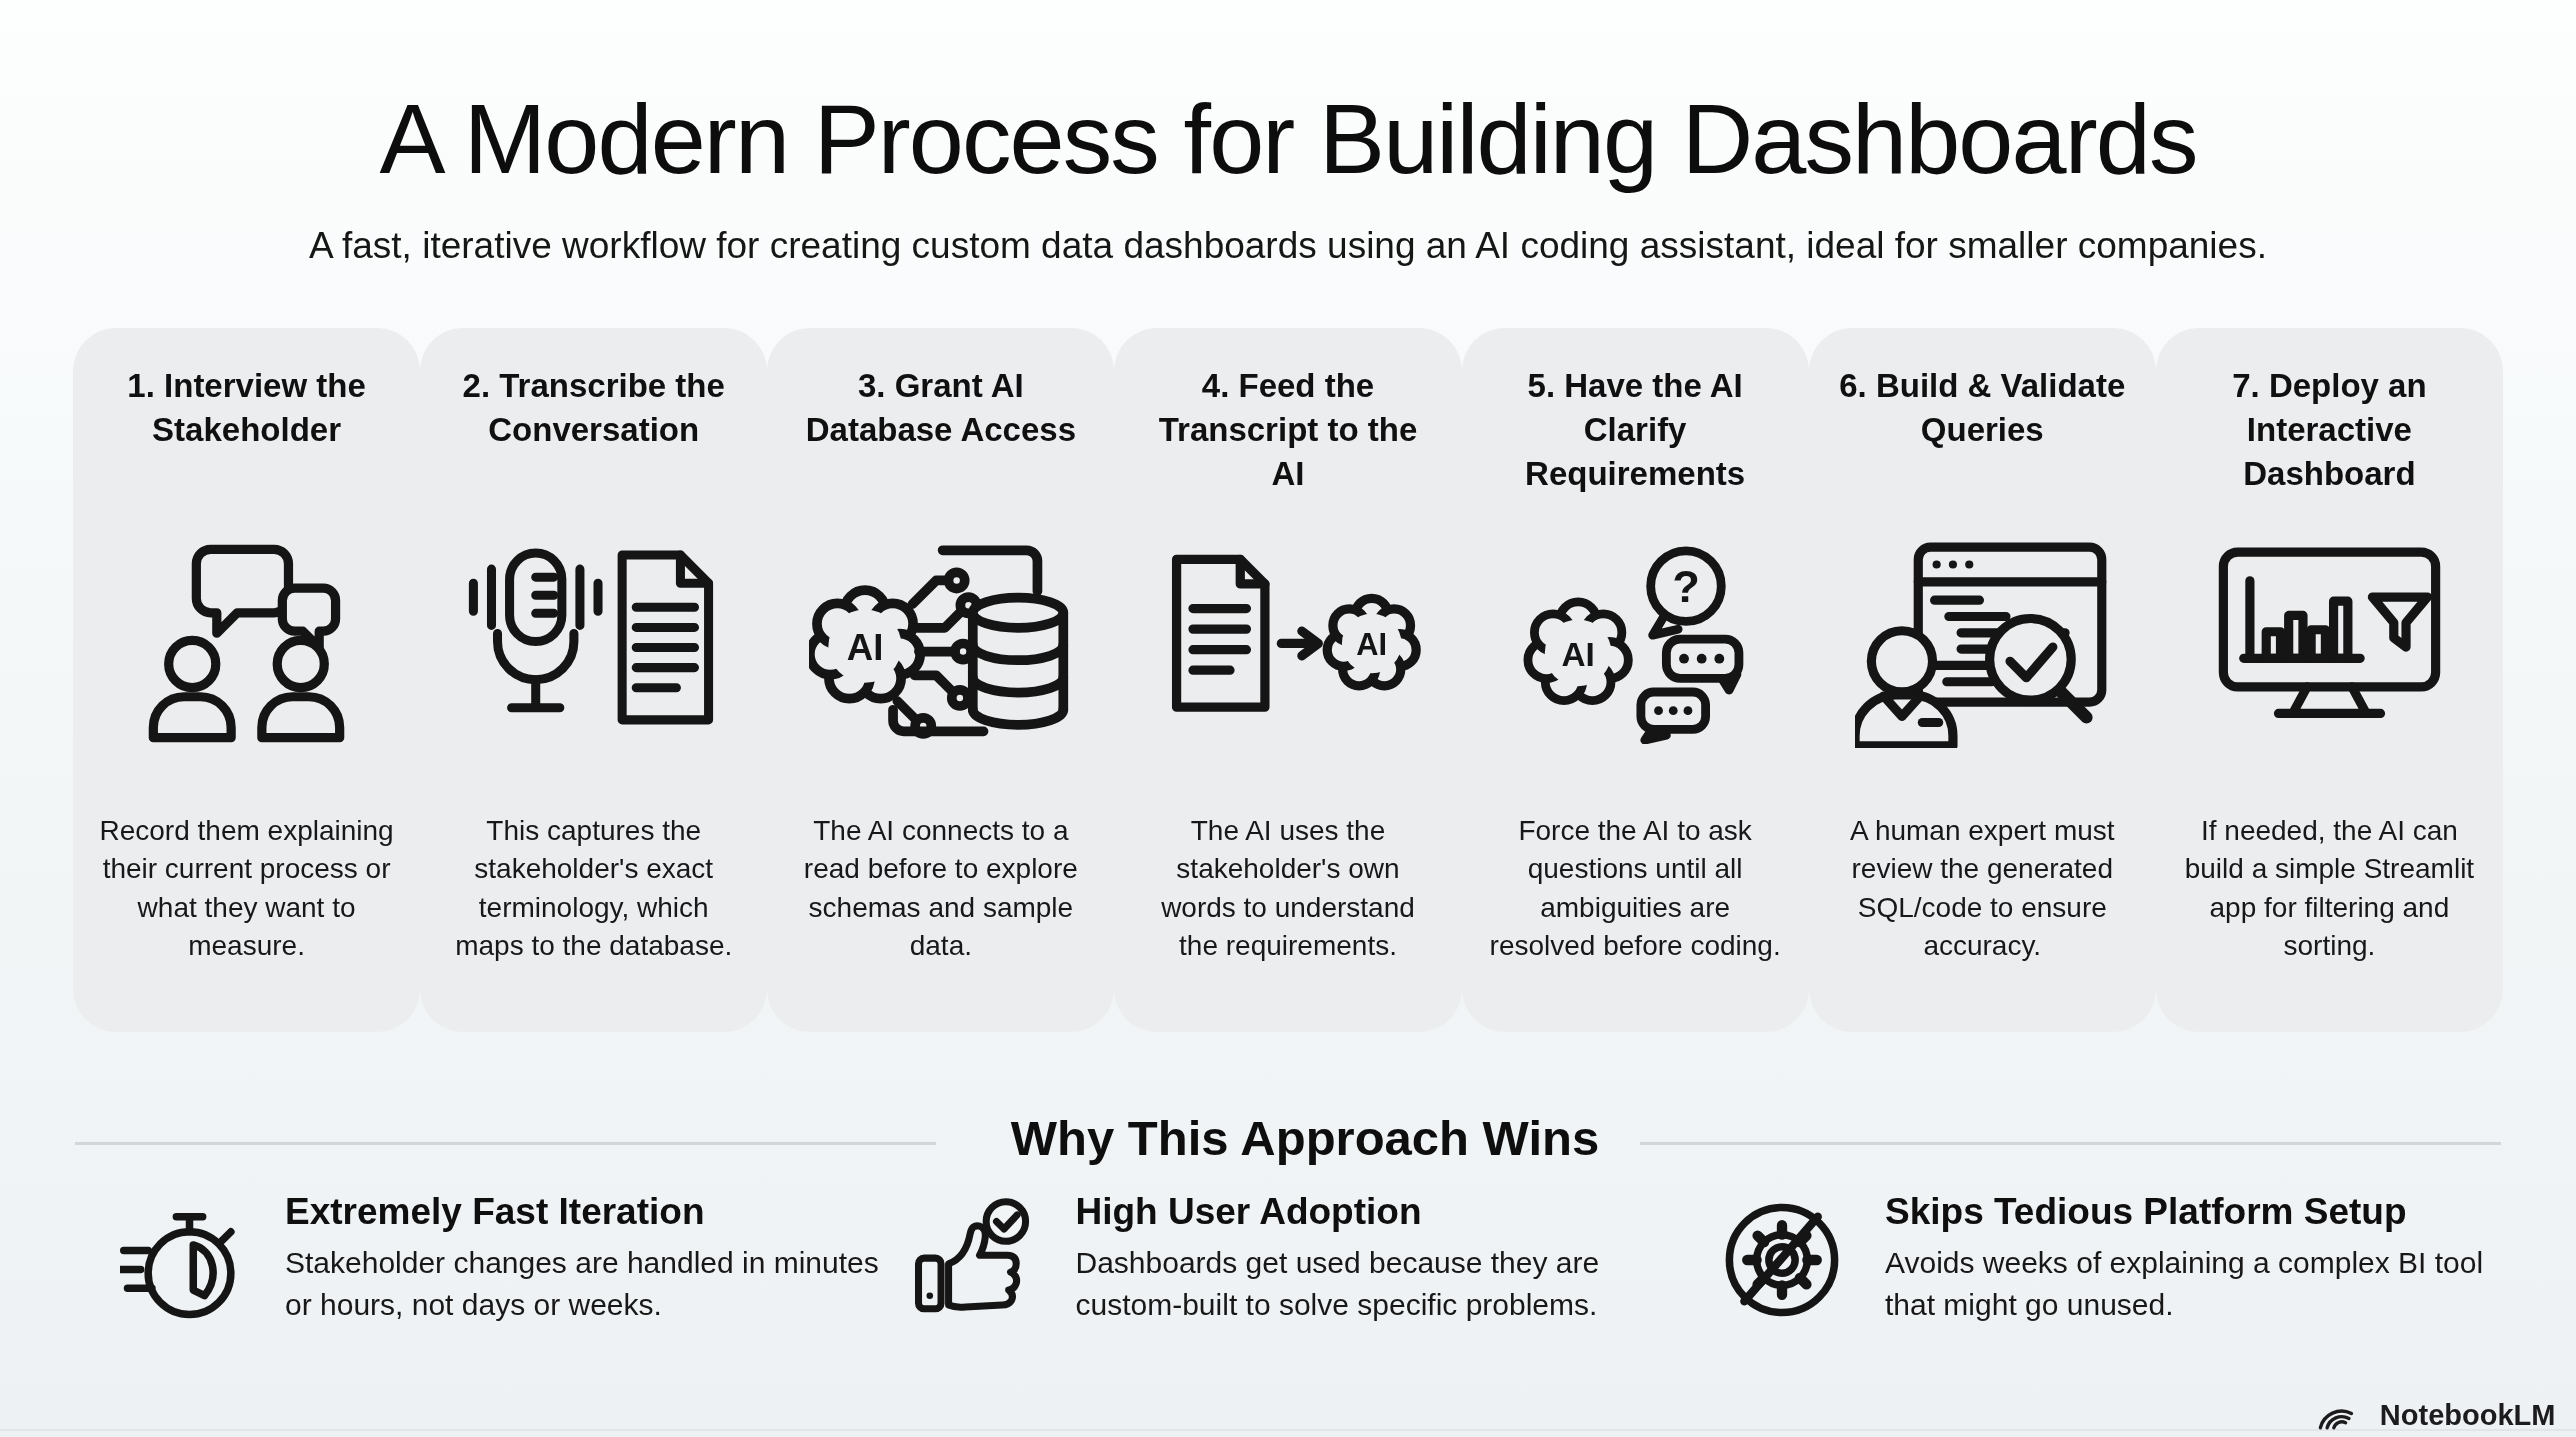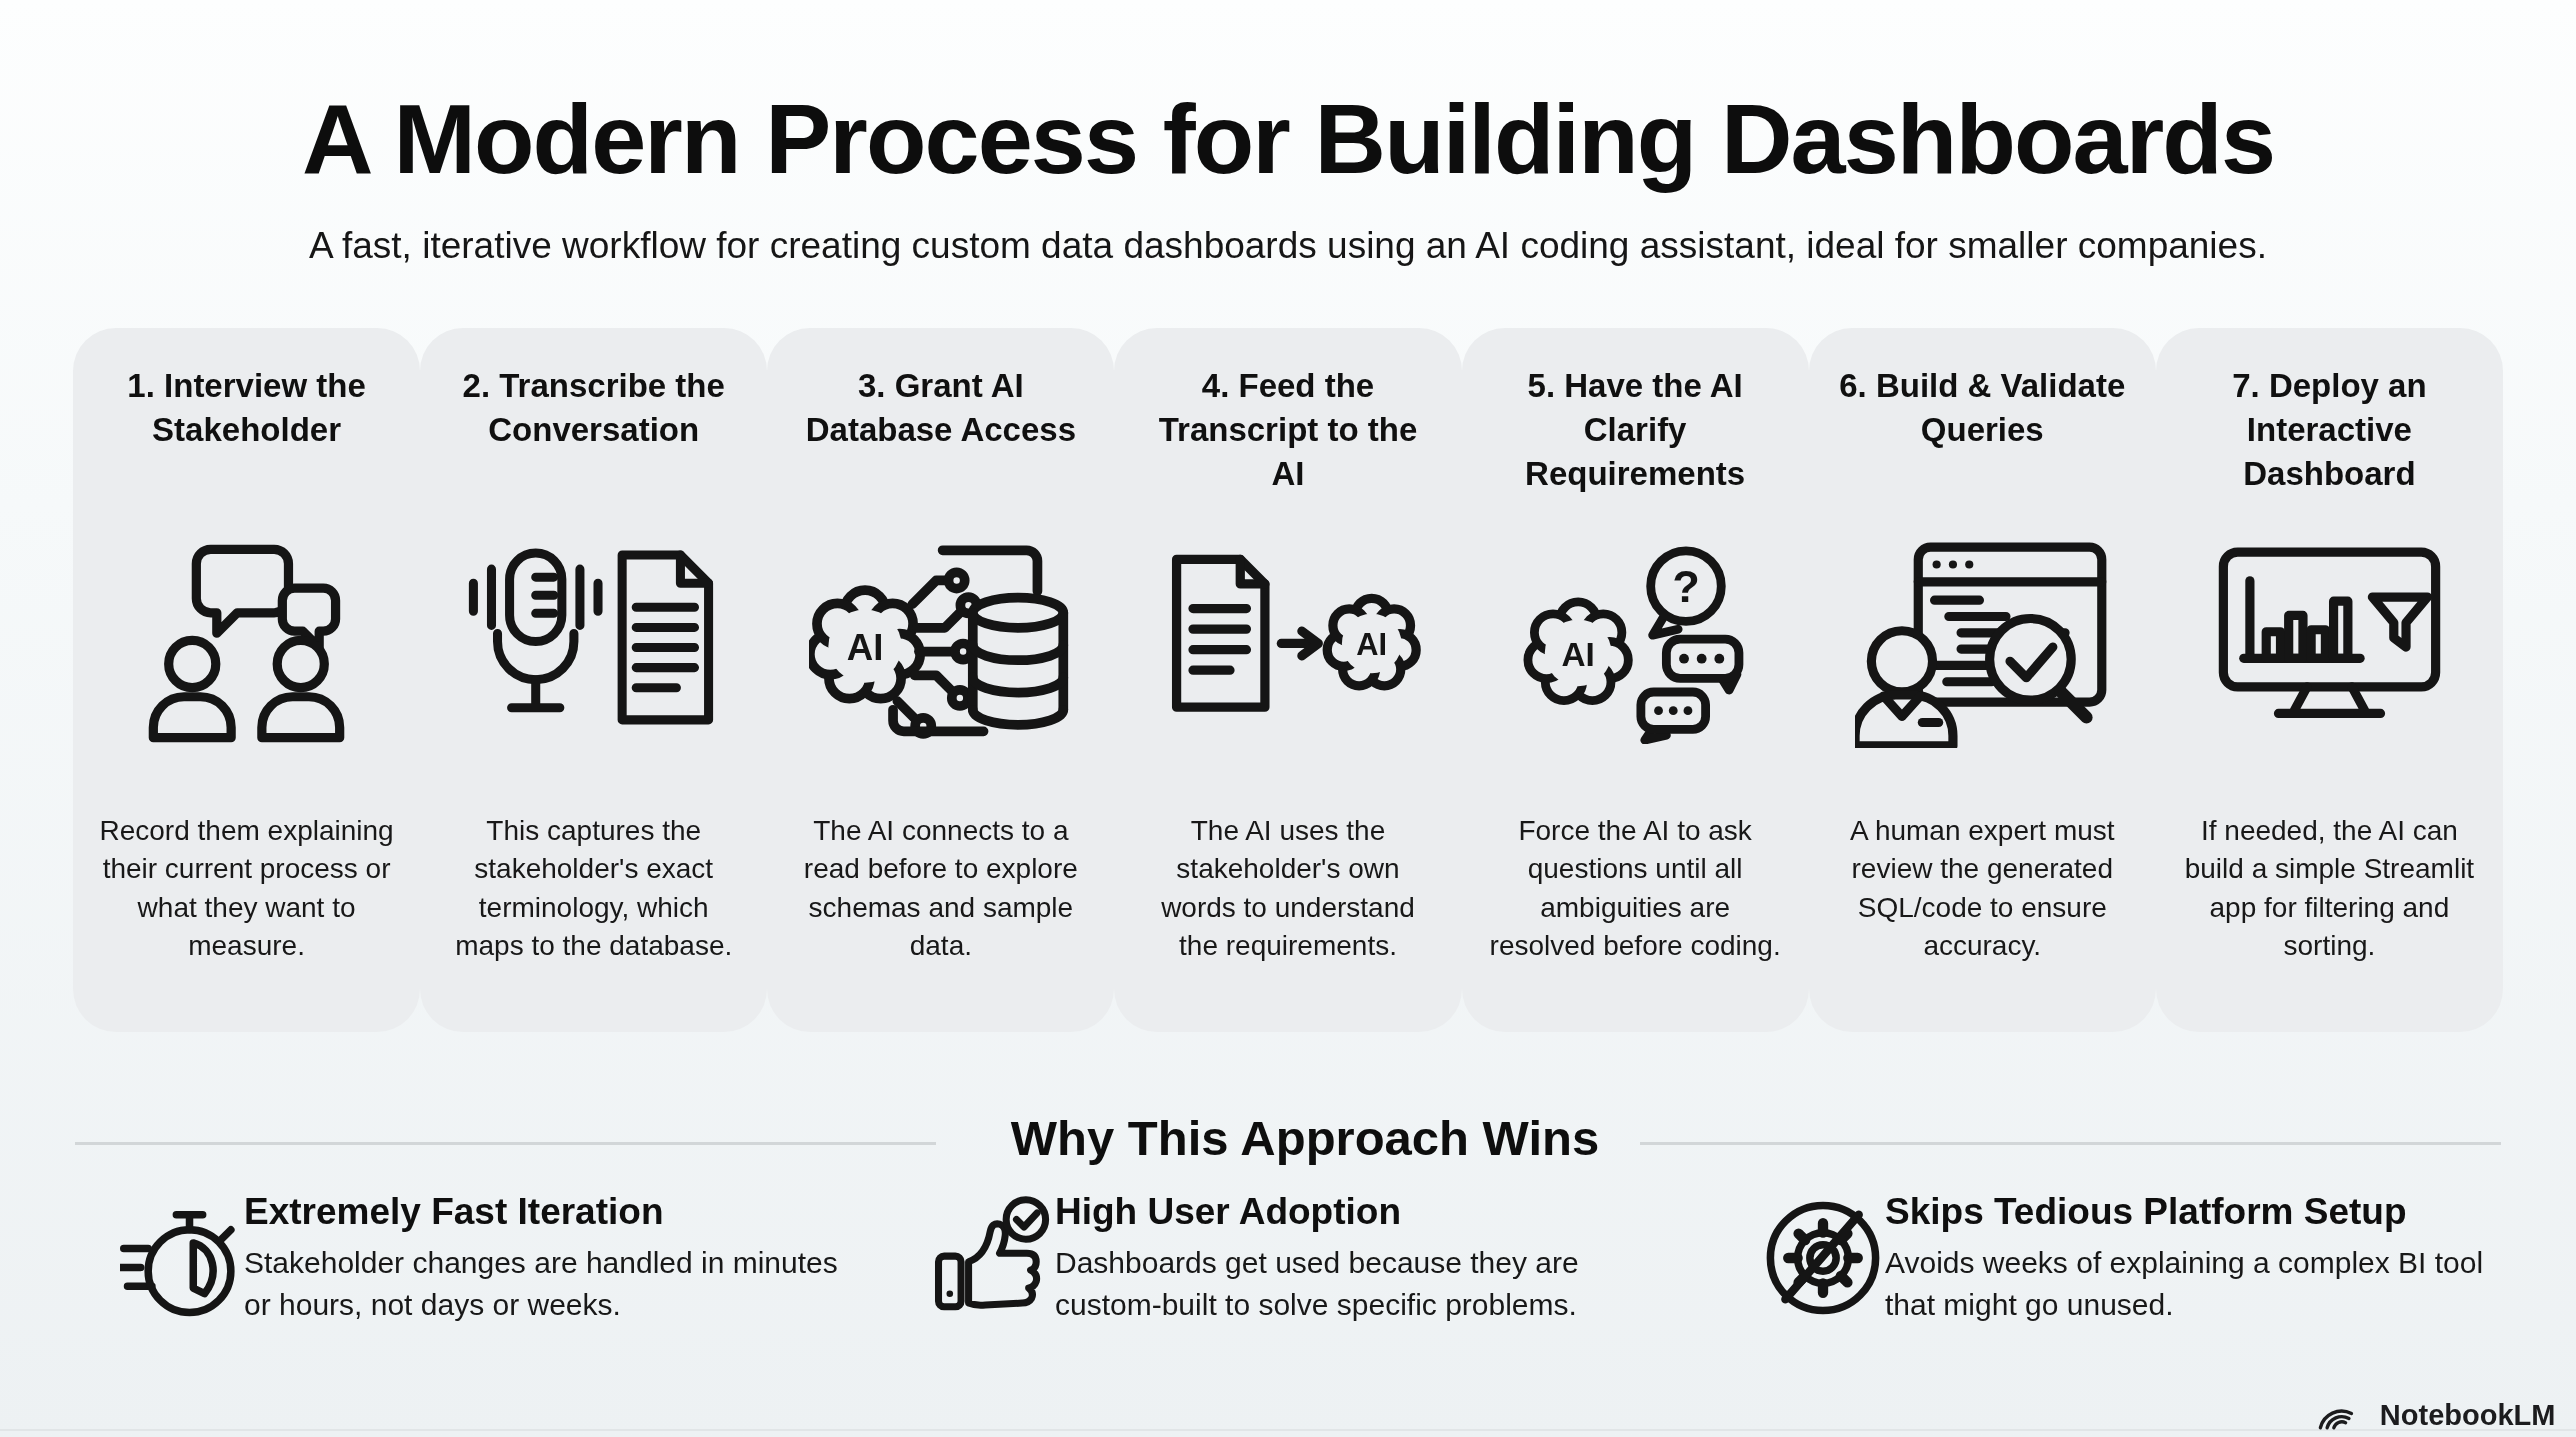--- a/index.html
+++ b/index.html
@@ -4,21 +4,21 @@
 <style>
   html,body{margin:0;padding:0;}
   body{
     width:2576px;height:1438px;overflow:hidden;position:relative;
     font-family:"Liberation Sans", sans-serif;
     background:linear-gradient(180deg,#fdfefe 0%,#f6f9fa 35%,#edf1f3 100%);
     color:#111;
   }
   .page-title{
     position:absolute;top:82px;left:0;width:100%;text-align:center;
-    font-size:99px;font-weight:bold;letter-spacing:-1.9px;color:#0d0d0d;margin:0;
+    font-size:99px;font-weight:normal;letter-spacing:-1.9px;color:#0d0d0d;margin:0;
   }
   .page-subtitle{
     position:absolute;top:225px;left:0;width:100%;text-align:center;
     font-size:37px;color:#161616;margin:0;
   }
   .steps-row{
     position:absolute;top:328px;left:73px;right:73px;height:704px;
     display:flex;
   }
   .connector{
@@ -44,21 +44,21 @@
     position:absolute;top:1110px;left:0;width:100%;text-align:center;
     font-size:49px;font-weight:bold;margin:0;color:#0e0e0e;padding-left:17px;
   }
   .divider{position:absolute;top:1142px;height:2.8px;background:#d2d6d8;}
   .divider.left{left:75px;width:861px;}
   .divider.right{right:75px;width:861px;}
   .benefits{
     position:absolute;top:1191px;left:120px;width:2364px;
     display:flex;justify-content:space-between;
   }
-  .benefit{display:flex;align-items:center;}
+  .benefit{display:flex;gap:41px;align-items:flex-end;}
   .benefit .b-icon{flex:none;width:124px;height:131px;display:flex;align-items:center;}
   .benefit h4{font-size:37px;font-weight:bold;margin:0 0 9.4px;color:#0f0f0f;}
   .benefit p{font-size:30px;line-height:1.38;margin:0;color:#181818;}
   .b1 p{max-width:599px;} .b2 p{max-width:618px;} .b3 p{max-width:599px;}
   .footer-brand{
     position:absolute;right:20.6px;bottom:5.6px;display:flex;align-items:center;gap:26px;
     font-size:29px;font-weight:bold;color:#1c1c1e;
   }
   .bottom-line{position:absolute;left:0;right:0;bottom:7.5px;height:1.9px;background:#e1e5e7;}
   svg{display:block;}

